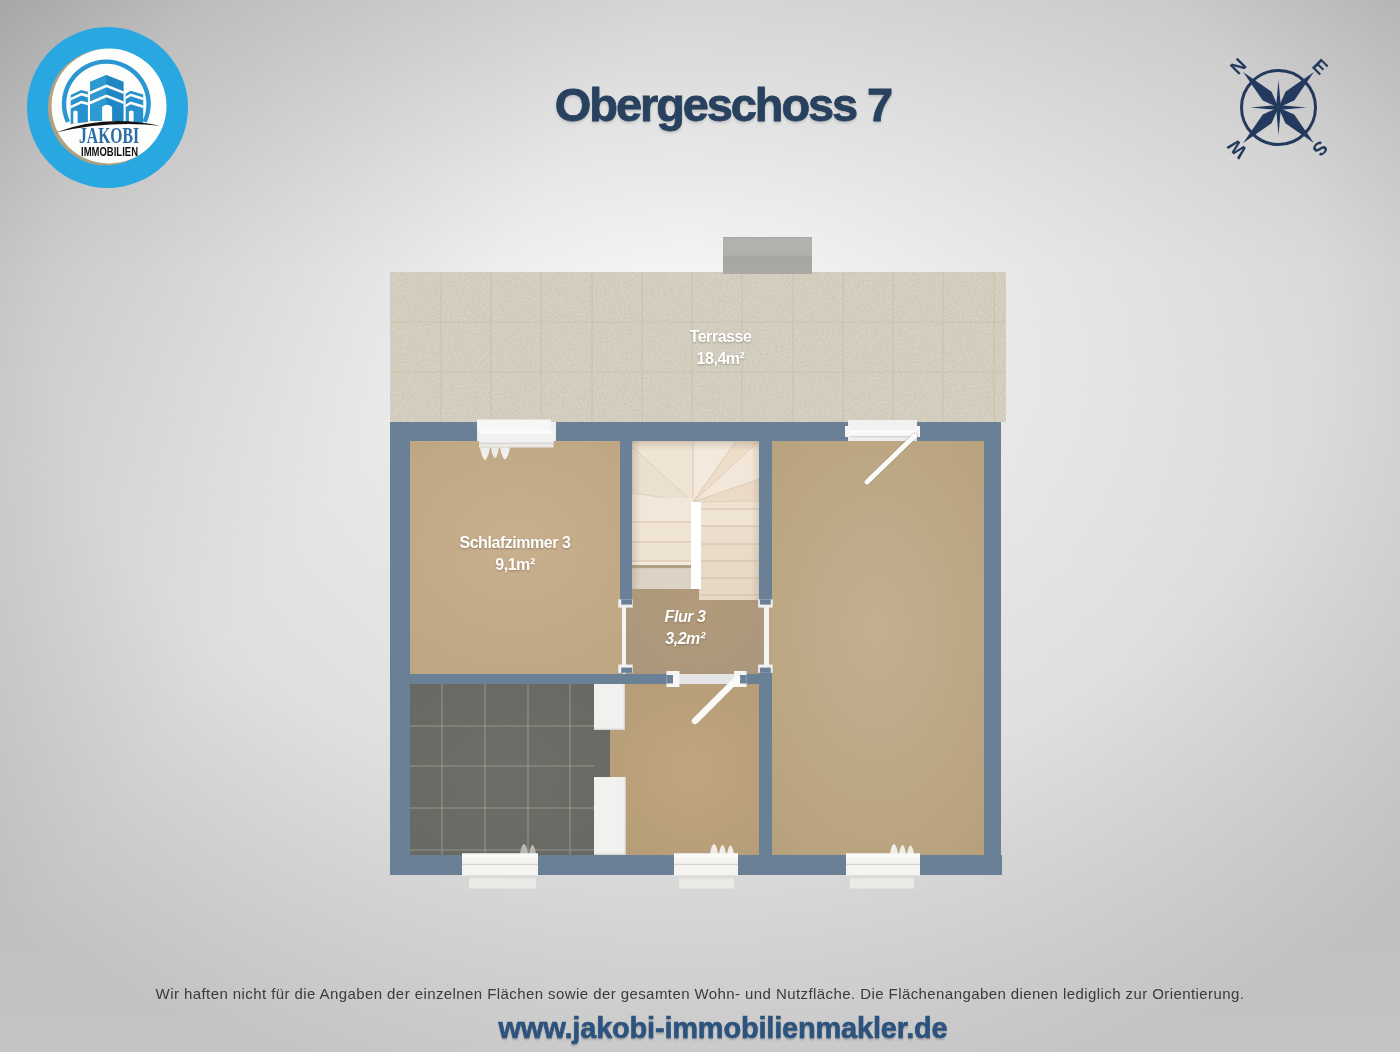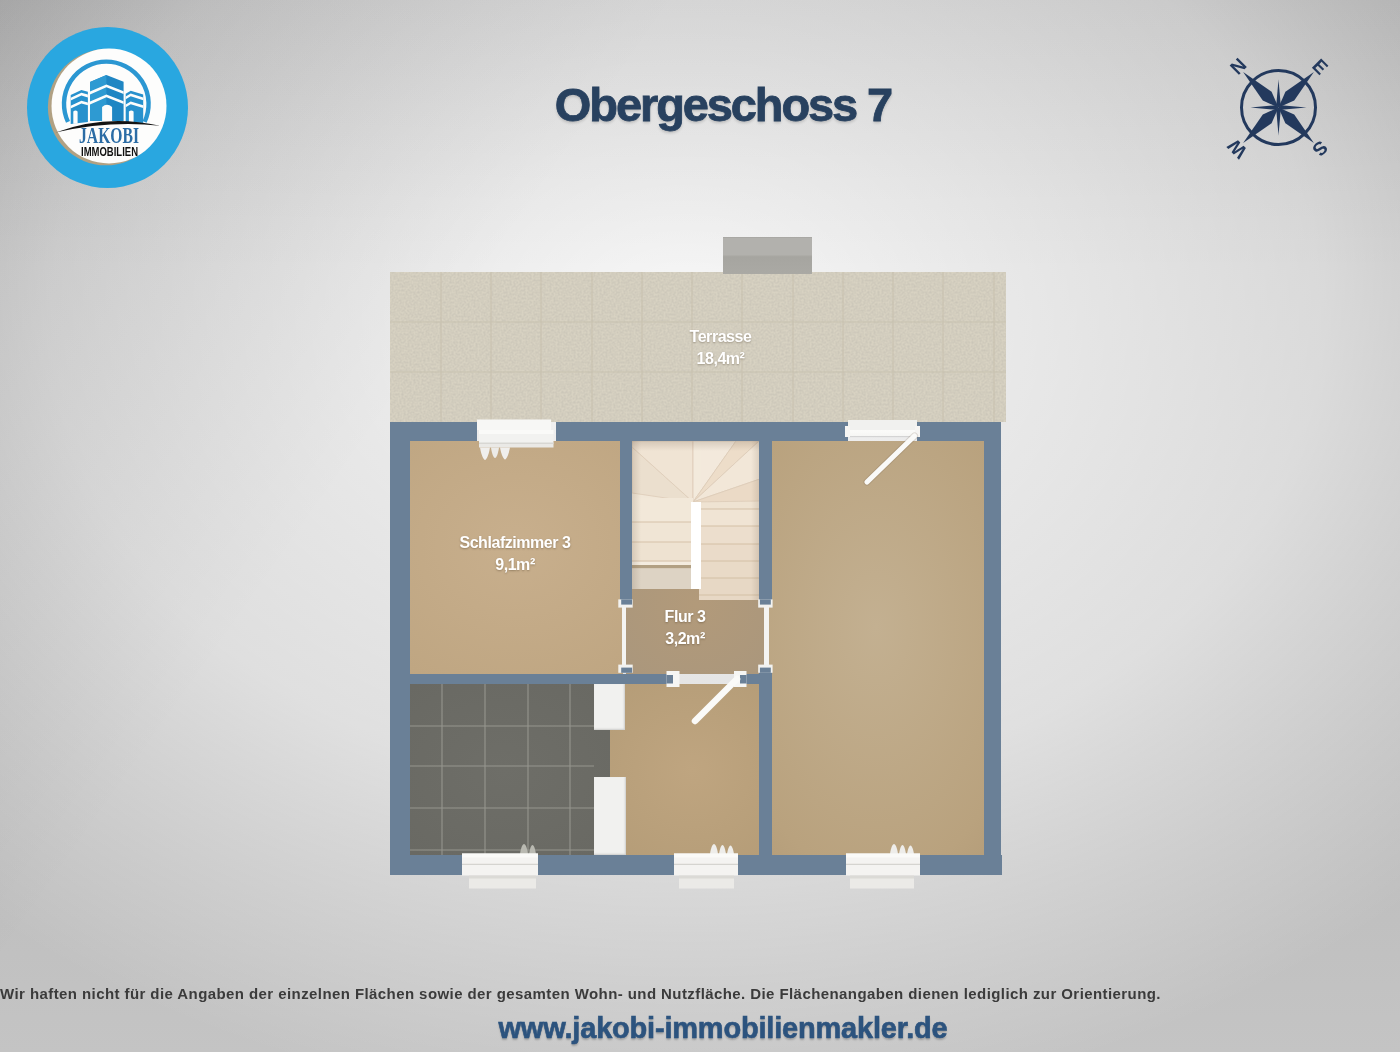--- a/index.html
+++ b/index.html
@@ -318,23 +318,23 @@
   <rect x="6" y="5" width="6.5" height="8.5" fill="#6a8097"></rect>
 </svg>
 
 <svg class="abs" style="left:685px;top:672px;" width="60" height="60" viewBox="0 0 60 60">
   <line x1="52" y1="7" x2="10" y2="49" stroke="#fafaf8" stroke-width="6.5" stroke-linecap="round"></line>
 </svg>
 
 <div class="roomlabel" style="left:410px;top:532px;width:210px;">Schlafzimmer 3<br>9,1m²</div>
 
 
-<div class="roomlabel" style="left:621px;top:606px;width:128px;">Flur 3<br>3,2m²</div>
+<div class="roomlabel" style="left:621px;top:606px;width:128px;font-style:italic;">Flur 3<br>3,2m²</div>
 
 
 
 <div class="roomlabel" style="left:390px;top:326px;width:589px;margin-left:36px;">Terrasse<br>18,4m²</div>
 
-<div class="abs" style="left:0px;top:985px;width:1400px;font-size:15px;font-weight:bold;color:#3b3b3b;letter-spacing:0.42px;">Wir haften nicht für die Angaben der einzelnen Flächen sowie der gesamten Wohn- und Nutzfläche. Die Flächenangaben dienen lediglich zur Orientierung.</div>
+<div class="abs" style="left:0px;top:985px;width:1400px;text-align:center;font-size:15px;font-weight:normal;color:#3b3b3b;letter-spacing:0.42px;">Wir haften nicht für die Angaben der einzelnen Flächen sowie der gesamten Wohn- und Nutzfläche. Die Flächenangaben dienen lediglich zur Orientierung.</div>
 
 <div class="abs" style="left:0px;top:1012px;width:1446px;text-align:center;font-size:29px;font-weight:bold;color:#2c537e;letter-spacing:-0.2px;-webkit-text-stroke:0.6px #2c537e;text-shadow:0 2px 2px rgba(0,0,0,0.22);">www.jakobi-immobilienmakler.de</div>
 
 </div>
 
 </body></html>

